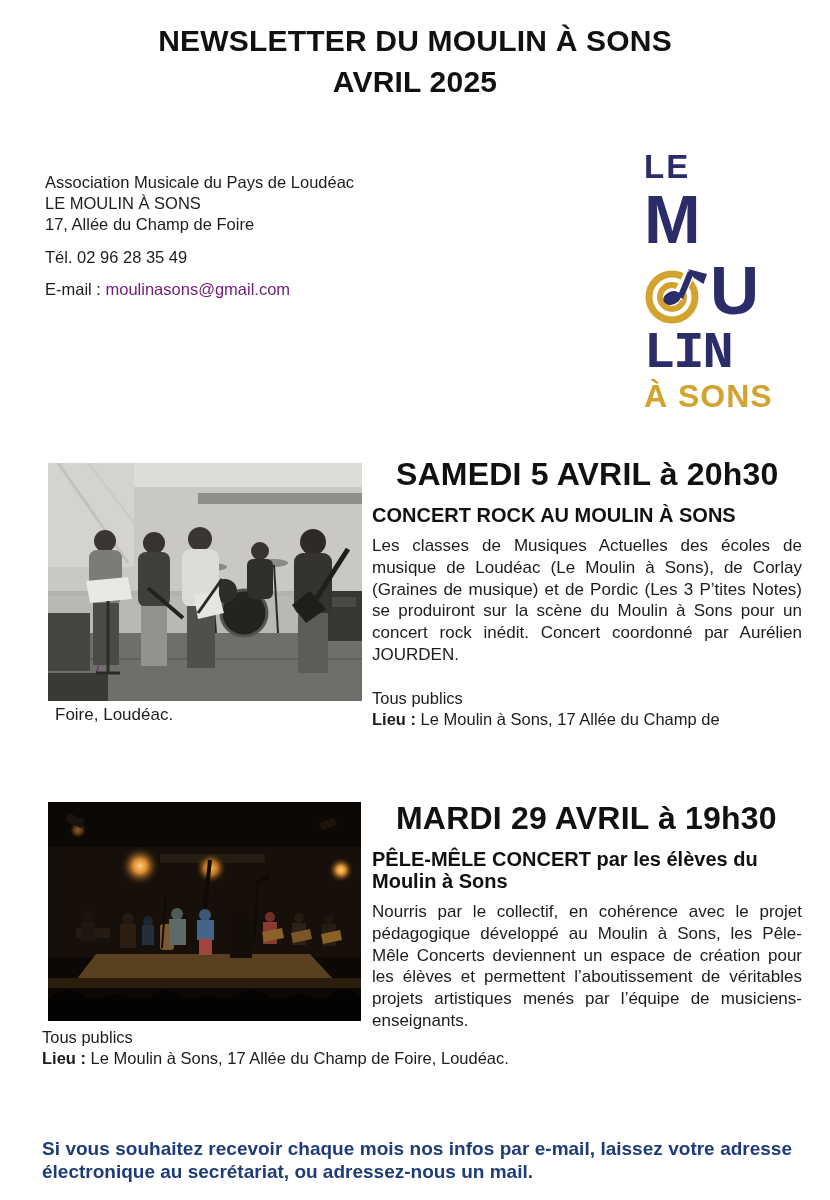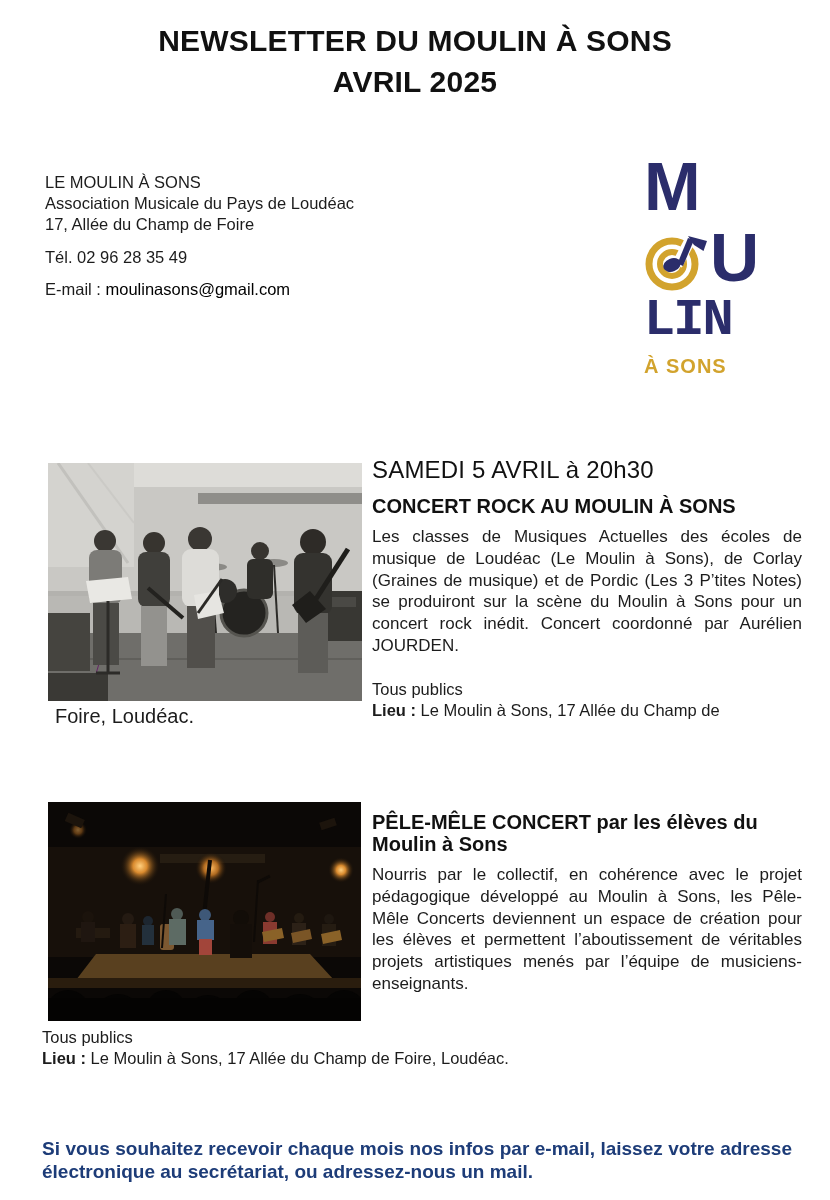--- a/index.html
+++ b/index.html
@@ -9,76 +9,77 @@
 
   
   .title { position:absolute; top:20px; left:0; width:830px; text-align:center;
            font-weight:bold; font-size:30px; line-height:41px; color:#111; letter-spacing:0.2px; }
 
   
   .contact { position:absolute; left:45px; top:172px; font-size:16.5px; line-height:21px; color:#1c1c1c; }
   .contact .row { display:block; }
   .contact .phone { margin-top:12px; }
   .contact .email-row { margin-top:11px; }
-  .contact a { color:#000000; text-decoration:none; }
+  .contact a { color:#701a75; text-decoration:none; }
 
   
   .logo { position:absolute; left:644px; top:150px; width:140px; font-weight:bold; line-height:1; }
   .logo .le { font-size:33px; color:#2b2d6b; letter-spacing:2px; }
   .logo .m  { font-size:68px; color:#2b2d6b; margin-top:2px; letter-spacing:-2px; }
   .logo .ou-row { display:flex; align-items:flex-end; margin-top:3px; }
   .logo .u { font-size:68px; color:#2b2d6b; letter-spacing:-2px; margin-left:2px; }
   .logo .lin { font-size:52px; color:#2b2d6b; letter-spacing:-2px; margin-top:4px;font-family:Liberation Mono, monospace; }
-  .logo .asons { font-size:20px; color:#d2a32d; margin-top:9px; letter-spacing:1px; white-space:nowrap; }
+  .logo .asons { font-size:32px; color:#d2a32d; letter-spacing:1px; white-space:nowrap; }
 
   
   .photo { position:absolute; display:block; }
   .photo1 { left:48px; top:463px; width:314px; height:238px; }
   .photo2 { left:48px; top:802px; width:313px; height:219px; }
 
   
   .ev-col { position:absolute; left:372px; width:430px; }
   .ev1 { top:456px; }
   .ev2 { top:800px; }
-  .ev-date { font-size:24px; font-weight:normal; color:#111; letter-spacing:0.2px; }
+  .ev-date { font-size:32px; font-weight:bold; color:#111; letter-spacing:0.2px;margin-left:24px; }
   .ev-title { font-size:20px; font-weight:bold; margin-top:11px; line-height:22px; color:#111; }
   .ev-desc { font-size:17px; line-height:21.8px; text-align:justify; margin-top:9px; }
   .ev-meta { margin-top:22px; font-size:16.5px; line-height:21px; }
   .ev-loc { text-align:justify; }
   .b { font-weight:bold; }
 
-  .ev1-cont { position:absolute; left:55px; top:705px; font-size:20px; }
+  .ev1-cont { position:absolute; left:55px; top:705px; font-size:17px; }
   .ev2-meta { position:absolute; left:42px; top:1027px; width:560px; font-size:16.5px; line-height:20.5px; }
 
   
   .footer { position:absolute; left:42px; top:1137px; width:750px;
             color:#1d3c78; font-weight:bold; font-size:19px; line-height:23px; text-align:justify; }
 </style>
 </head>
 <body>
 
 <div class="page">
 
   <div class="title">
     <div>NEWSLETTER DU MOULIN À SONS</div>
     <div>AVRIL 2025</div>
   </div>
 
   <div class="contact">
+    <span class="row">Association Musicale du Pays de Loudéac</span>
     <span class="row">LE MOULIN À SONS</span>
-    <span class="row">Association Musicale du Pays de Loudéac</span>
     <span class="row">17, Allée du Champ de Foire</span>
     <span class="row phone">Tél. 02 96 28 35 49</span>
     <span class="row email-row">
       <span>E-mail :</span>
       <a href="#">moulinasons@gmail.com</a>
     </span>
   </div>
 
   <div class="logo">
+    <div class="le">LE</div>
     <div class="m">M</div>
     <div class="ou-row">
       <svg width="64" height="64" viewBox="0 0 64 64">
         <circle cx="28" cy="37" r="23" fill="none" stroke="#d2a32d" stroke-width="7"></circle>
         <circle cx="28" cy="37" r="12" fill="none" stroke="#d2a32d" stroke-width="6"></circle>
         <path d="M33 38 L52 2" stroke="#ffffff" stroke-width="11" fill="none"></path>
         <ellipse cx="28" cy="38" rx="9" ry="6.5" transform="rotate(-22 28 38)" fill="#2b2d6b"></ellipse>
         <path d="M33.5 36.5 L44 11 L50 13 L39 39 Z" fill="#2b2d6b"></path>
         <path d="M44 9 L63 14 L59.5 24 L50 18 Z" fill="#2b2d6b"></path>
       </svg>
@@ -215,20 +216,21 @@
       <div>Tous publics</div>
       <div class="ev-loc">
         <span class="b">Lieu :</span>
         <span>Le Moulin à Sons, 17 Allée du Champ de</span>
       </div>
     </div>
   </div>
   <div class="ev1-cont">Foire, Loudéac.</div>
 
   <div class="ev-col ev2">
+    <div class="ev-date">MARDI 29 AVRIL à 19h30</div>
     <div class="ev-title">PÊLE-MÊLE CONCERT par les élèves du Moulin à Sons</div>
     <div class="ev-desc">Nourris par le collectif, en cohérence avec le projet pédagogique développé au Moulin à Sons, les Pêle-Mêle Concerts deviennent un espace de création pour les élèves et permettent l’aboutissement de véritables projets artistiques menés par l’équipe de musiciens-enseignants.</div>
   </div>
   <div class="ev2-meta">
     <div>Tous publics</div>
     <div>
       <span class="b">Lieu :</span>
       <span>Le Moulin à Sons, 17 Allée du Champ de Foire, Loudéac.</span>
     </div>
   </div>

